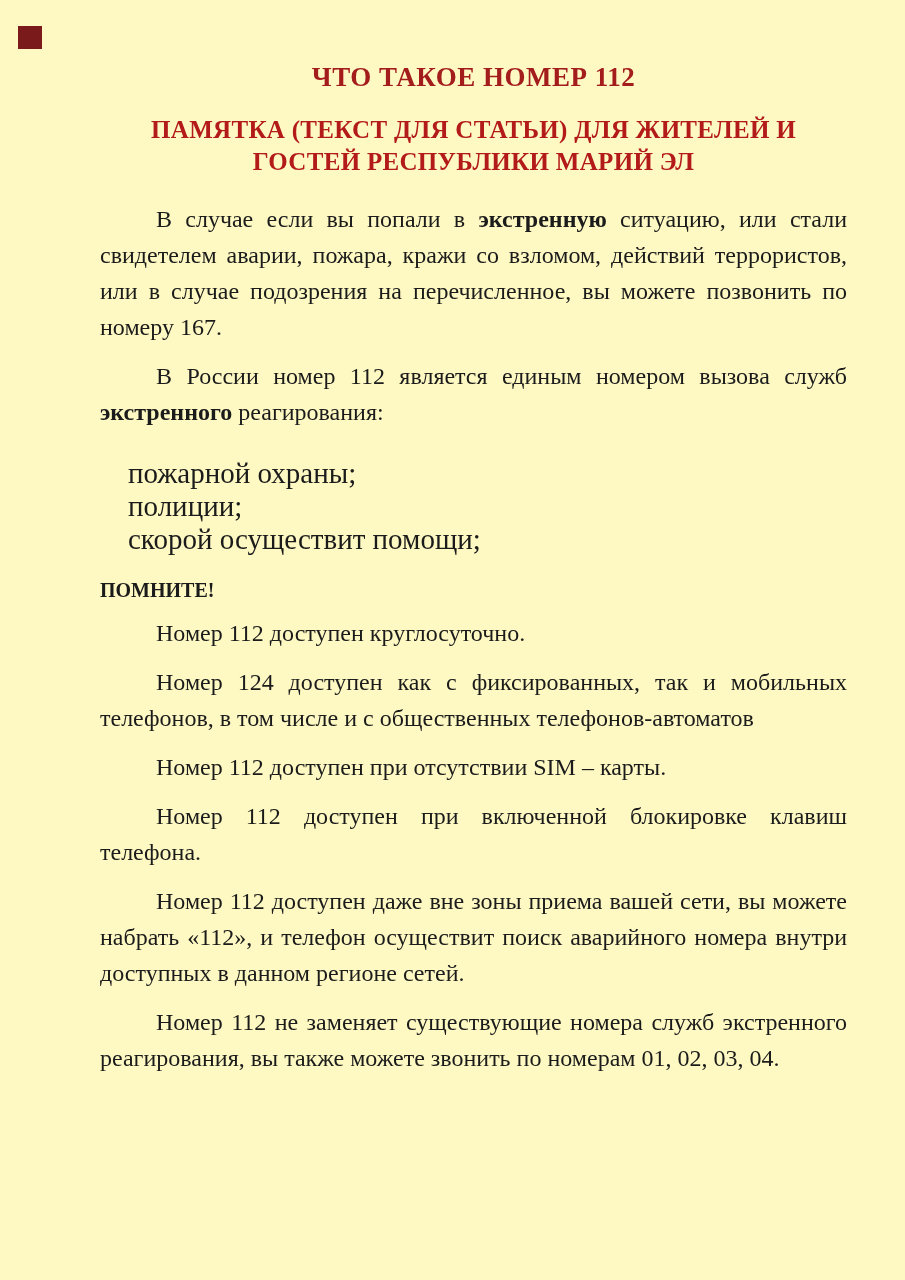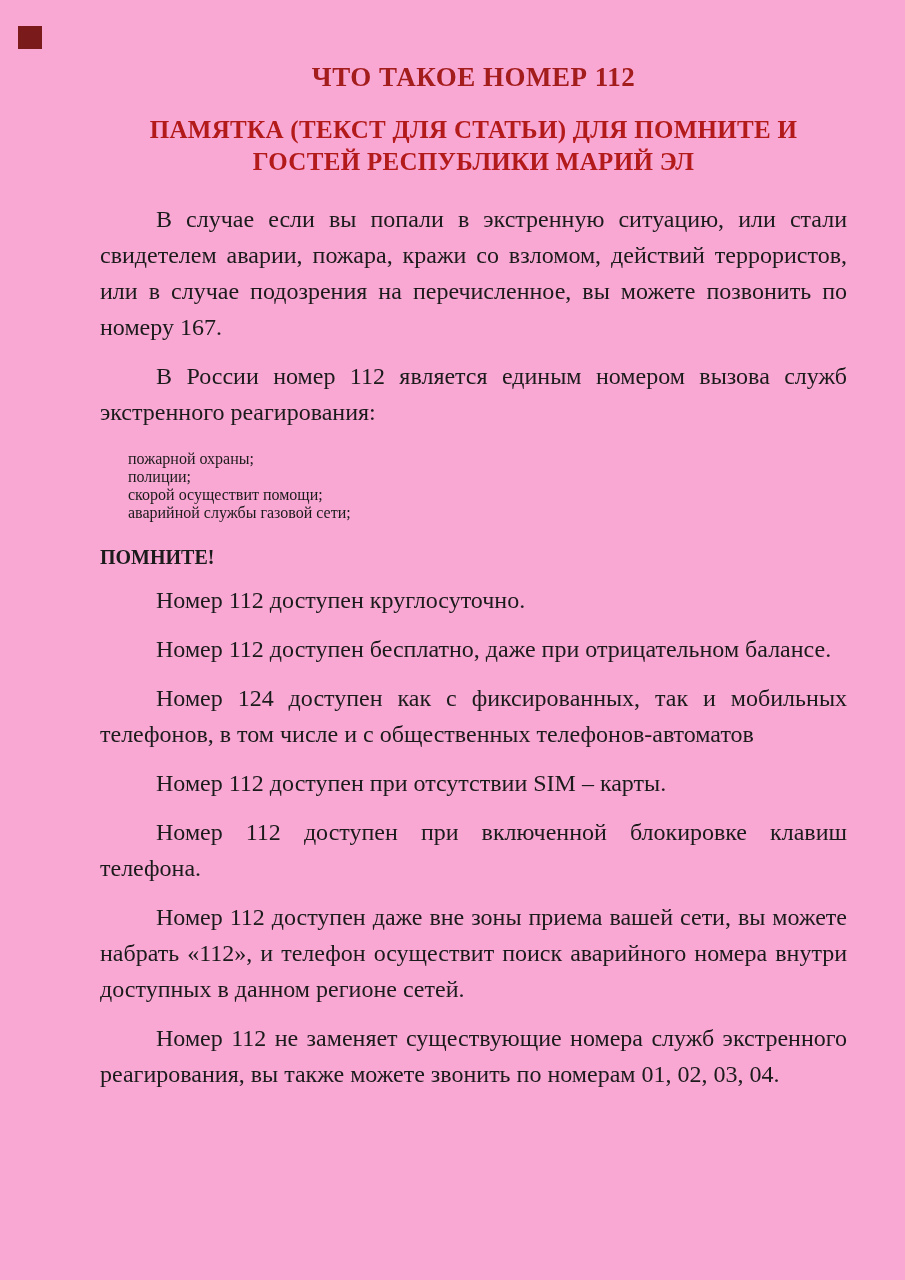--- a/index.html
+++ b/index.html
@@ -4,21 +4,21 @@
 <style>
   html, body {
     margin: 0;
     padding: 0;
     background: #ffffff;
   }
   .page {
     position: relative;
     width: 905px;
     height: 1280px;
-    background: #f9a8d4;
+    background: #fef9c3;
     overflow: hidden;
     font-family: "Liberation Serif", "DejaVu Serif", serif;
     color: #1b1b1b;
   }
   .corner-marker {
     position: absolute;
     left: 18px;
     top: 26px;
     width: 24px;
     height: 23px;
@@ -48,25 +48,25 @@
     margin: 13px 0;
     font-size: 24px;
     line-height: 1.5;
     text-align: justify;
     text-indent: 56px;
   }
   .para.first {
     margin-top: 23px;
   }
   .para b {
-    font-weight: normal;
+    font-weight: bold;
   }
   .services {
-    margin: 20px 0 12px 28px;
-    font-size: 16px;
+    margin: 27px 0 12px 28px;
+    font-size: 29px;
     line-height: 1.13;
   }
   .services .service-item {
     margin: 0;
   }
   .remember {
     margin: 24px 0 10px 0;
     font-size: 20px;
     font-weight: bold;
     text-indent: 0;
@@ -76,38 +76,36 @@
 </head>
 <body>
 
 <div class="page">
   <div class="corner-marker"></div>
 
   <div class="content">
 
     <div class="doc-title">ЧТО ТАКОЕ НОМЕР 112</div>
 
-    <div class="doc-subtitle">ПАМЯТКА (ТЕКСТ ДЛЯ СТАТЬИ) ДЛЯ ПОМНИТЕ И ГОСТЕЙ РЕСПУБЛИКИ МАРИЙ ЭЛ</div>
+    <div class="doc-subtitle">ПАМЯТКА (ТЕКСТ ДЛЯ СТАТЬИ) ДЛЯ ЖИТЕЛЕЙ И ГОСТЕЙ РЕСПУБЛИКИ МАРИЙ ЭЛ</div>
 
     <p class="para first"><span>В случае если вы попали в </span><b>экстренную</b><span> ситуацию, или стали свидетелем аварии, пожара, кражи со взломом, действий террористов, или в случае подозрения на перечисленное, вы можете позвонить по номеру 167.</span></p>
 
     <p class="para"><span>В России номер 112 является единым номером вызова служб </span><b>экстренного</b><span> реагирования:</span></p>
 
     <div class="services">
       <div class="service-item">пожарной охраны;</div>
       <div class="service-item">полиции;</div>
       <div class="service-item">скорой осуществит помощи;</div>
-      <div class="service-item">аварийной службы газовой сети;</div>
     </div>
 
 
     <p class="remember">ПОМНИТЕ!</p>
 
     <p class="para">Номер 112 доступен круглосуточно.</p>
-    <p class="para">Номер 112 доступен бесплатно, даже при отрицательном балансе.</p>
     <p class="para">Номер 124 доступен как с фиксированных, так и мобильных телефонов, в том числе и с общественных телефонов-автоматов</p>
     <p class="para">Номер 112 доступен при отсутствии SIM – карты.</p>
     <p class="para">Номер 112 доступен при включенной блокировке клавиш телефона.</p>
     <p class="para">Номер 112 доступен даже вне зоны приема вашей сети, вы можете набрать «112», и телефон осуществит поиск аварийного номера внутри доступных в данном регионе сетей.</p>
     <p class="para">Номер 112 не заменяет существующие номера служб экстренного реагирования, вы также можете звонить по номерам 01, 02, 03, 04.</p>
 
   </div>
 </div>
 
 </body></html>

